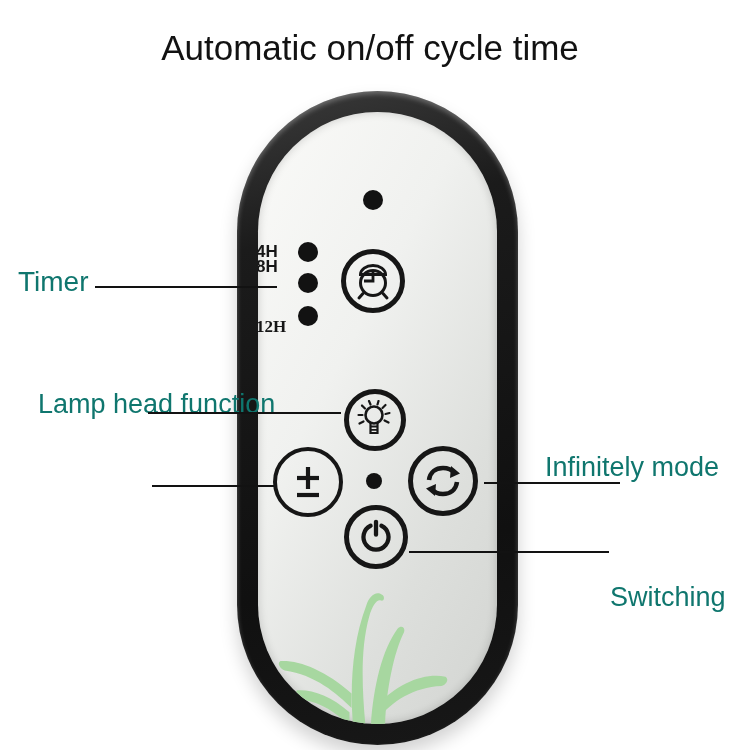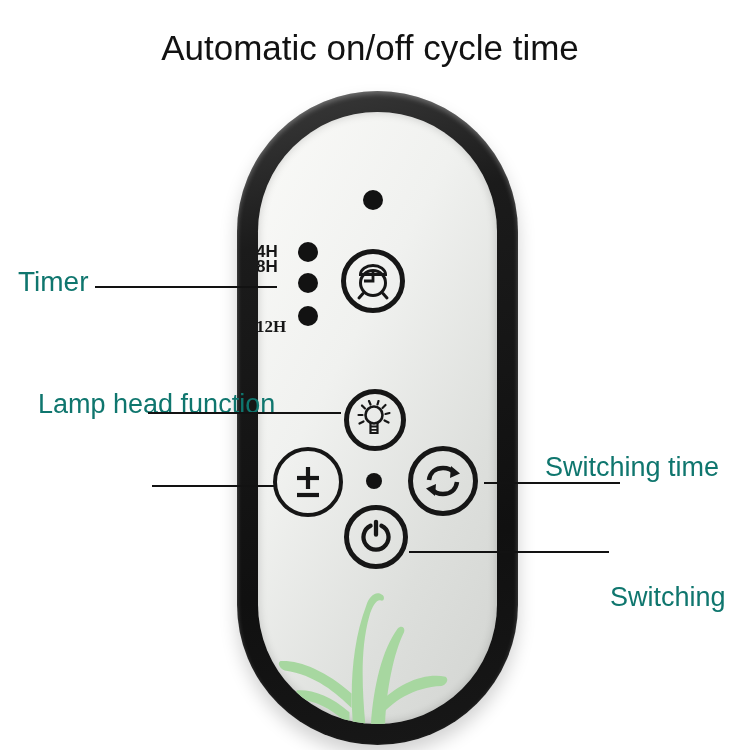--- a/index.html
+++ b/index.html
@@ -126,19 +126,19 @@
   </div>
 
   <div class="ann" style="left:18px;top:266px;font-size:28px;">Timer</div>
   <div class="line" style="left:95px;top:286px;width:182px;"></div>
 
   <div class="ann" style="left:10px;top:389px;font-size:27px;margin-left:28px;">Lamp head function</div>
   <div class="line" style="left:148px;top:412px;width:193px;"></div>
 
   <div class="line" style="left:152px;top:485px;width:122px;"></div>
 
-  <div class="ann" style="left:545px;top:452px;font-size:27px;">Switching time</div>
+  <div class="ann" style="left:545px;top:452px;font-size:27px;">Infinitely mode</div>
   <div class="line" style="left:484px;top:482px;width:136px;"></div>
 
   <div class="ann" style="left:610px;top:538px;font-size:27px;margin-top:44px;">Switching</div>
   <div class="line" style="left:409px;top:551px;width:200px;"></div>
 
 </div>
 
 </body></html>

